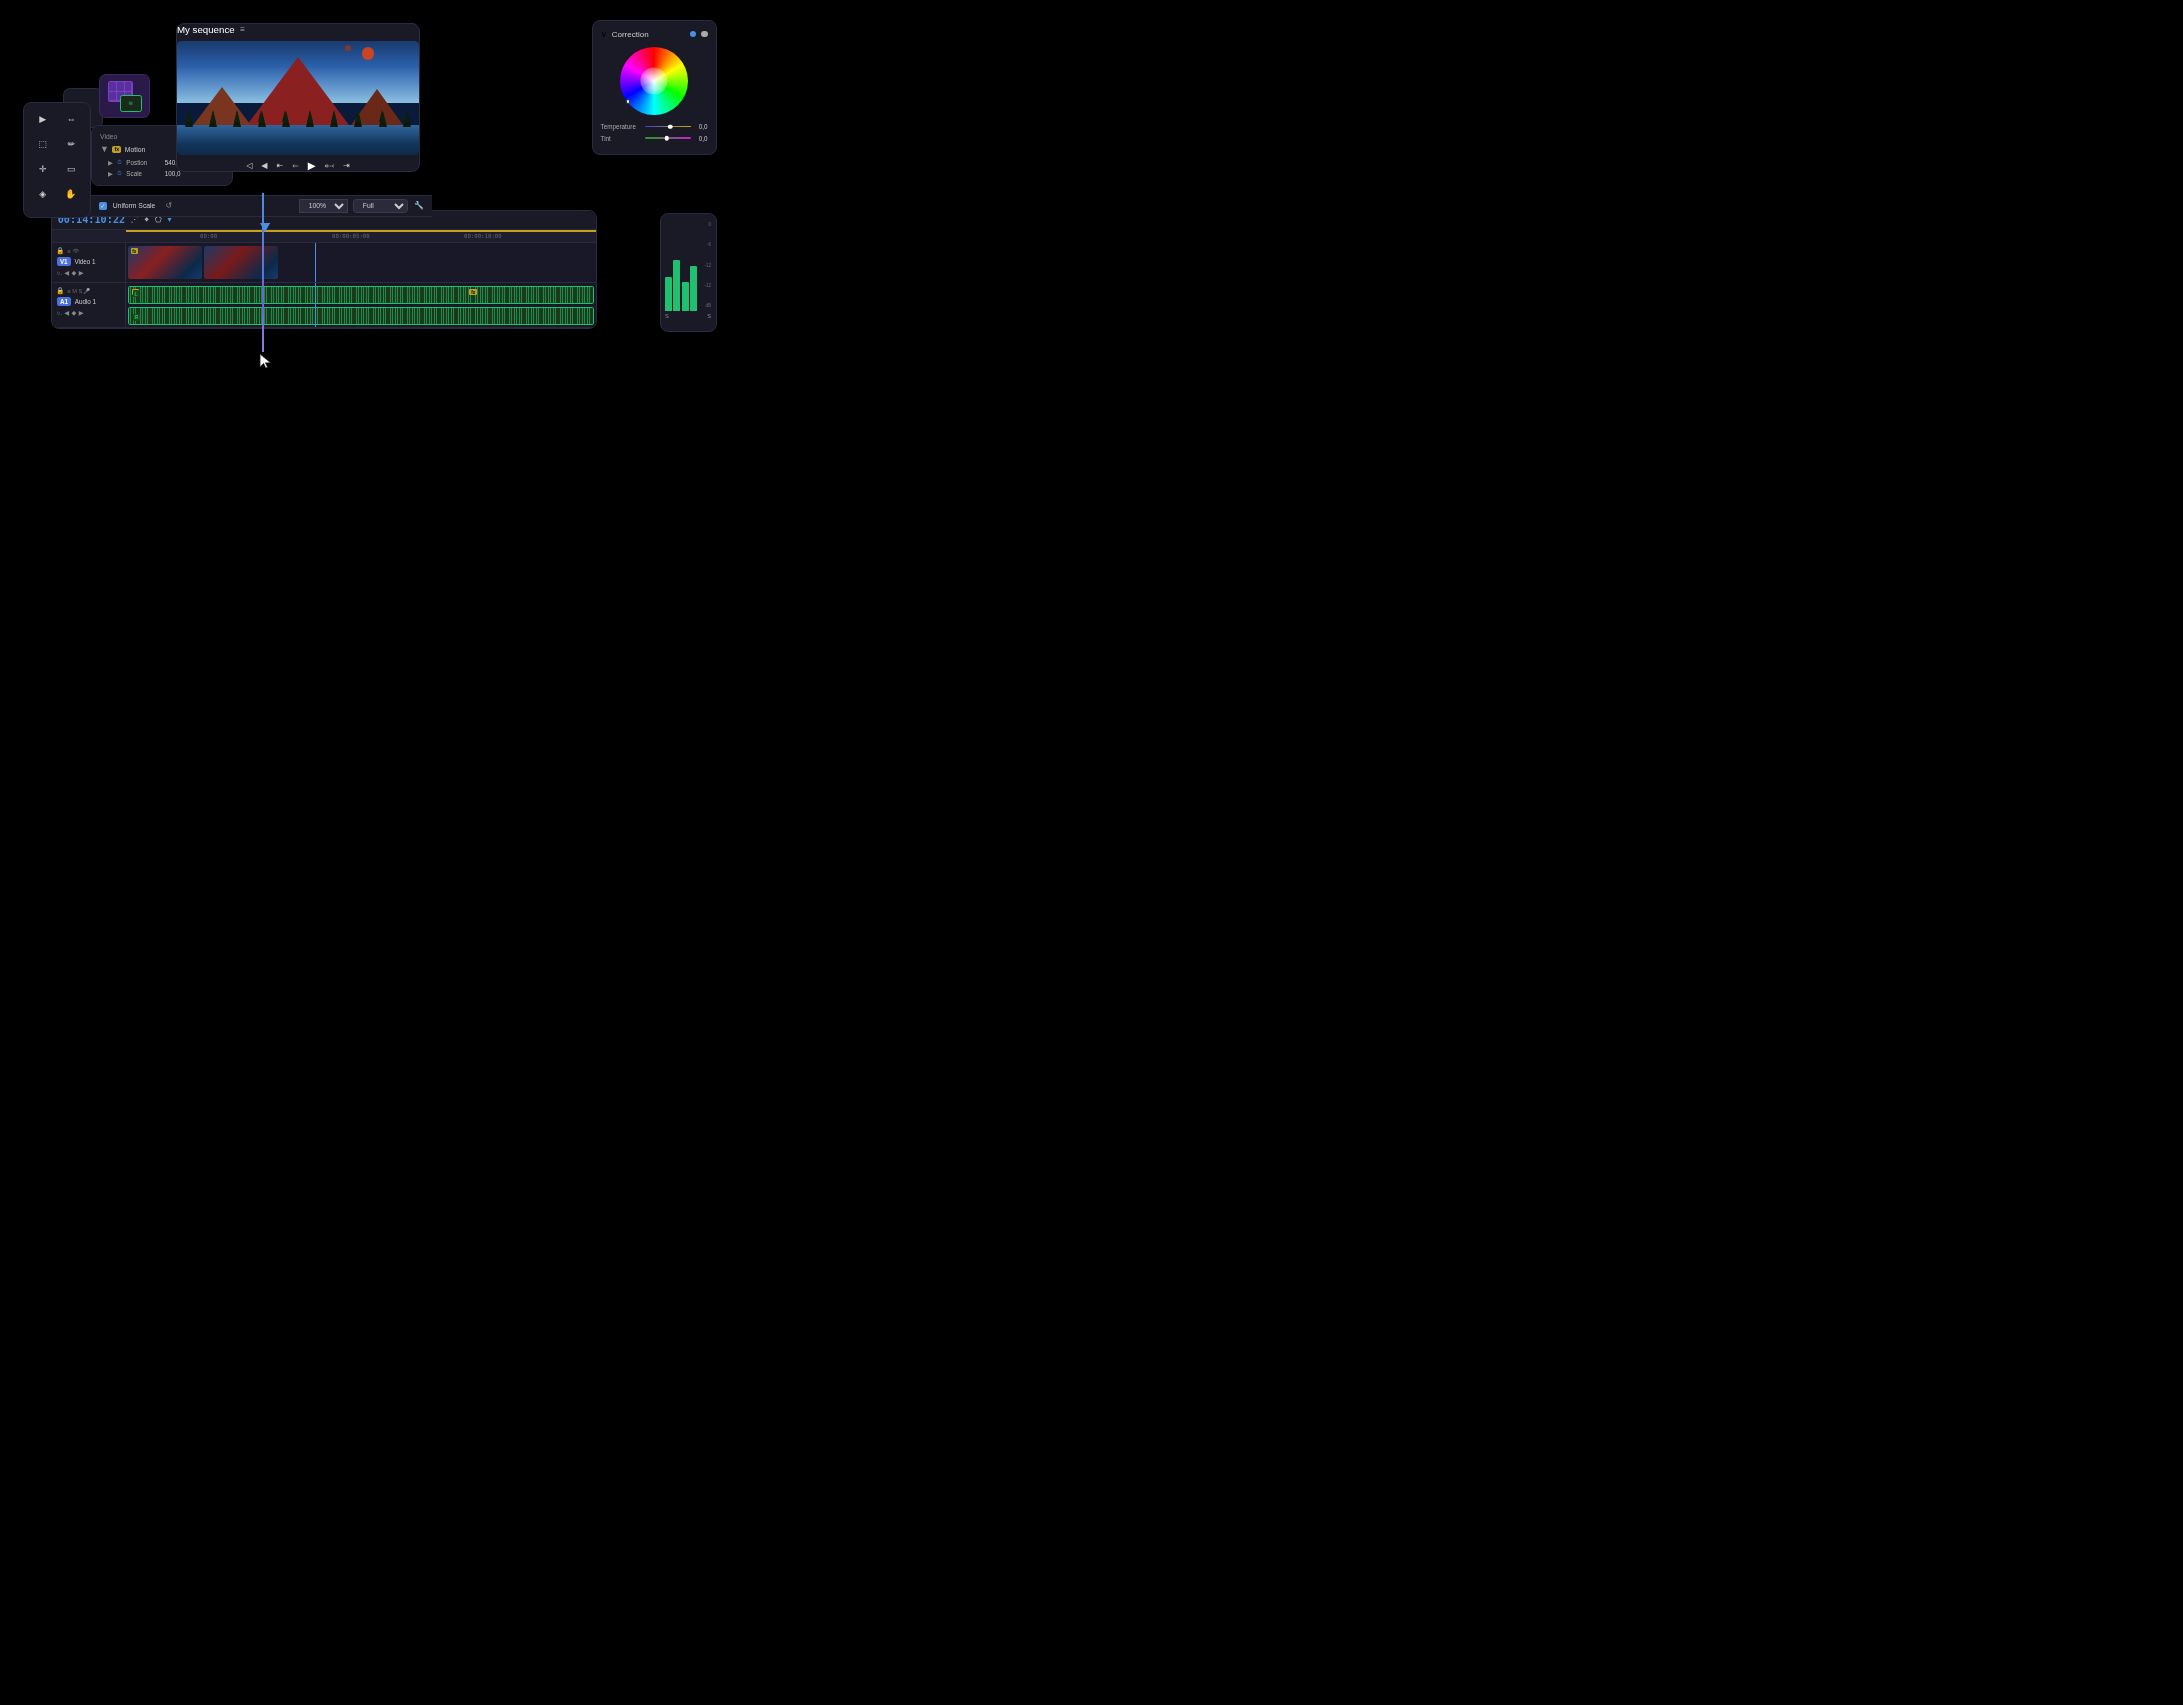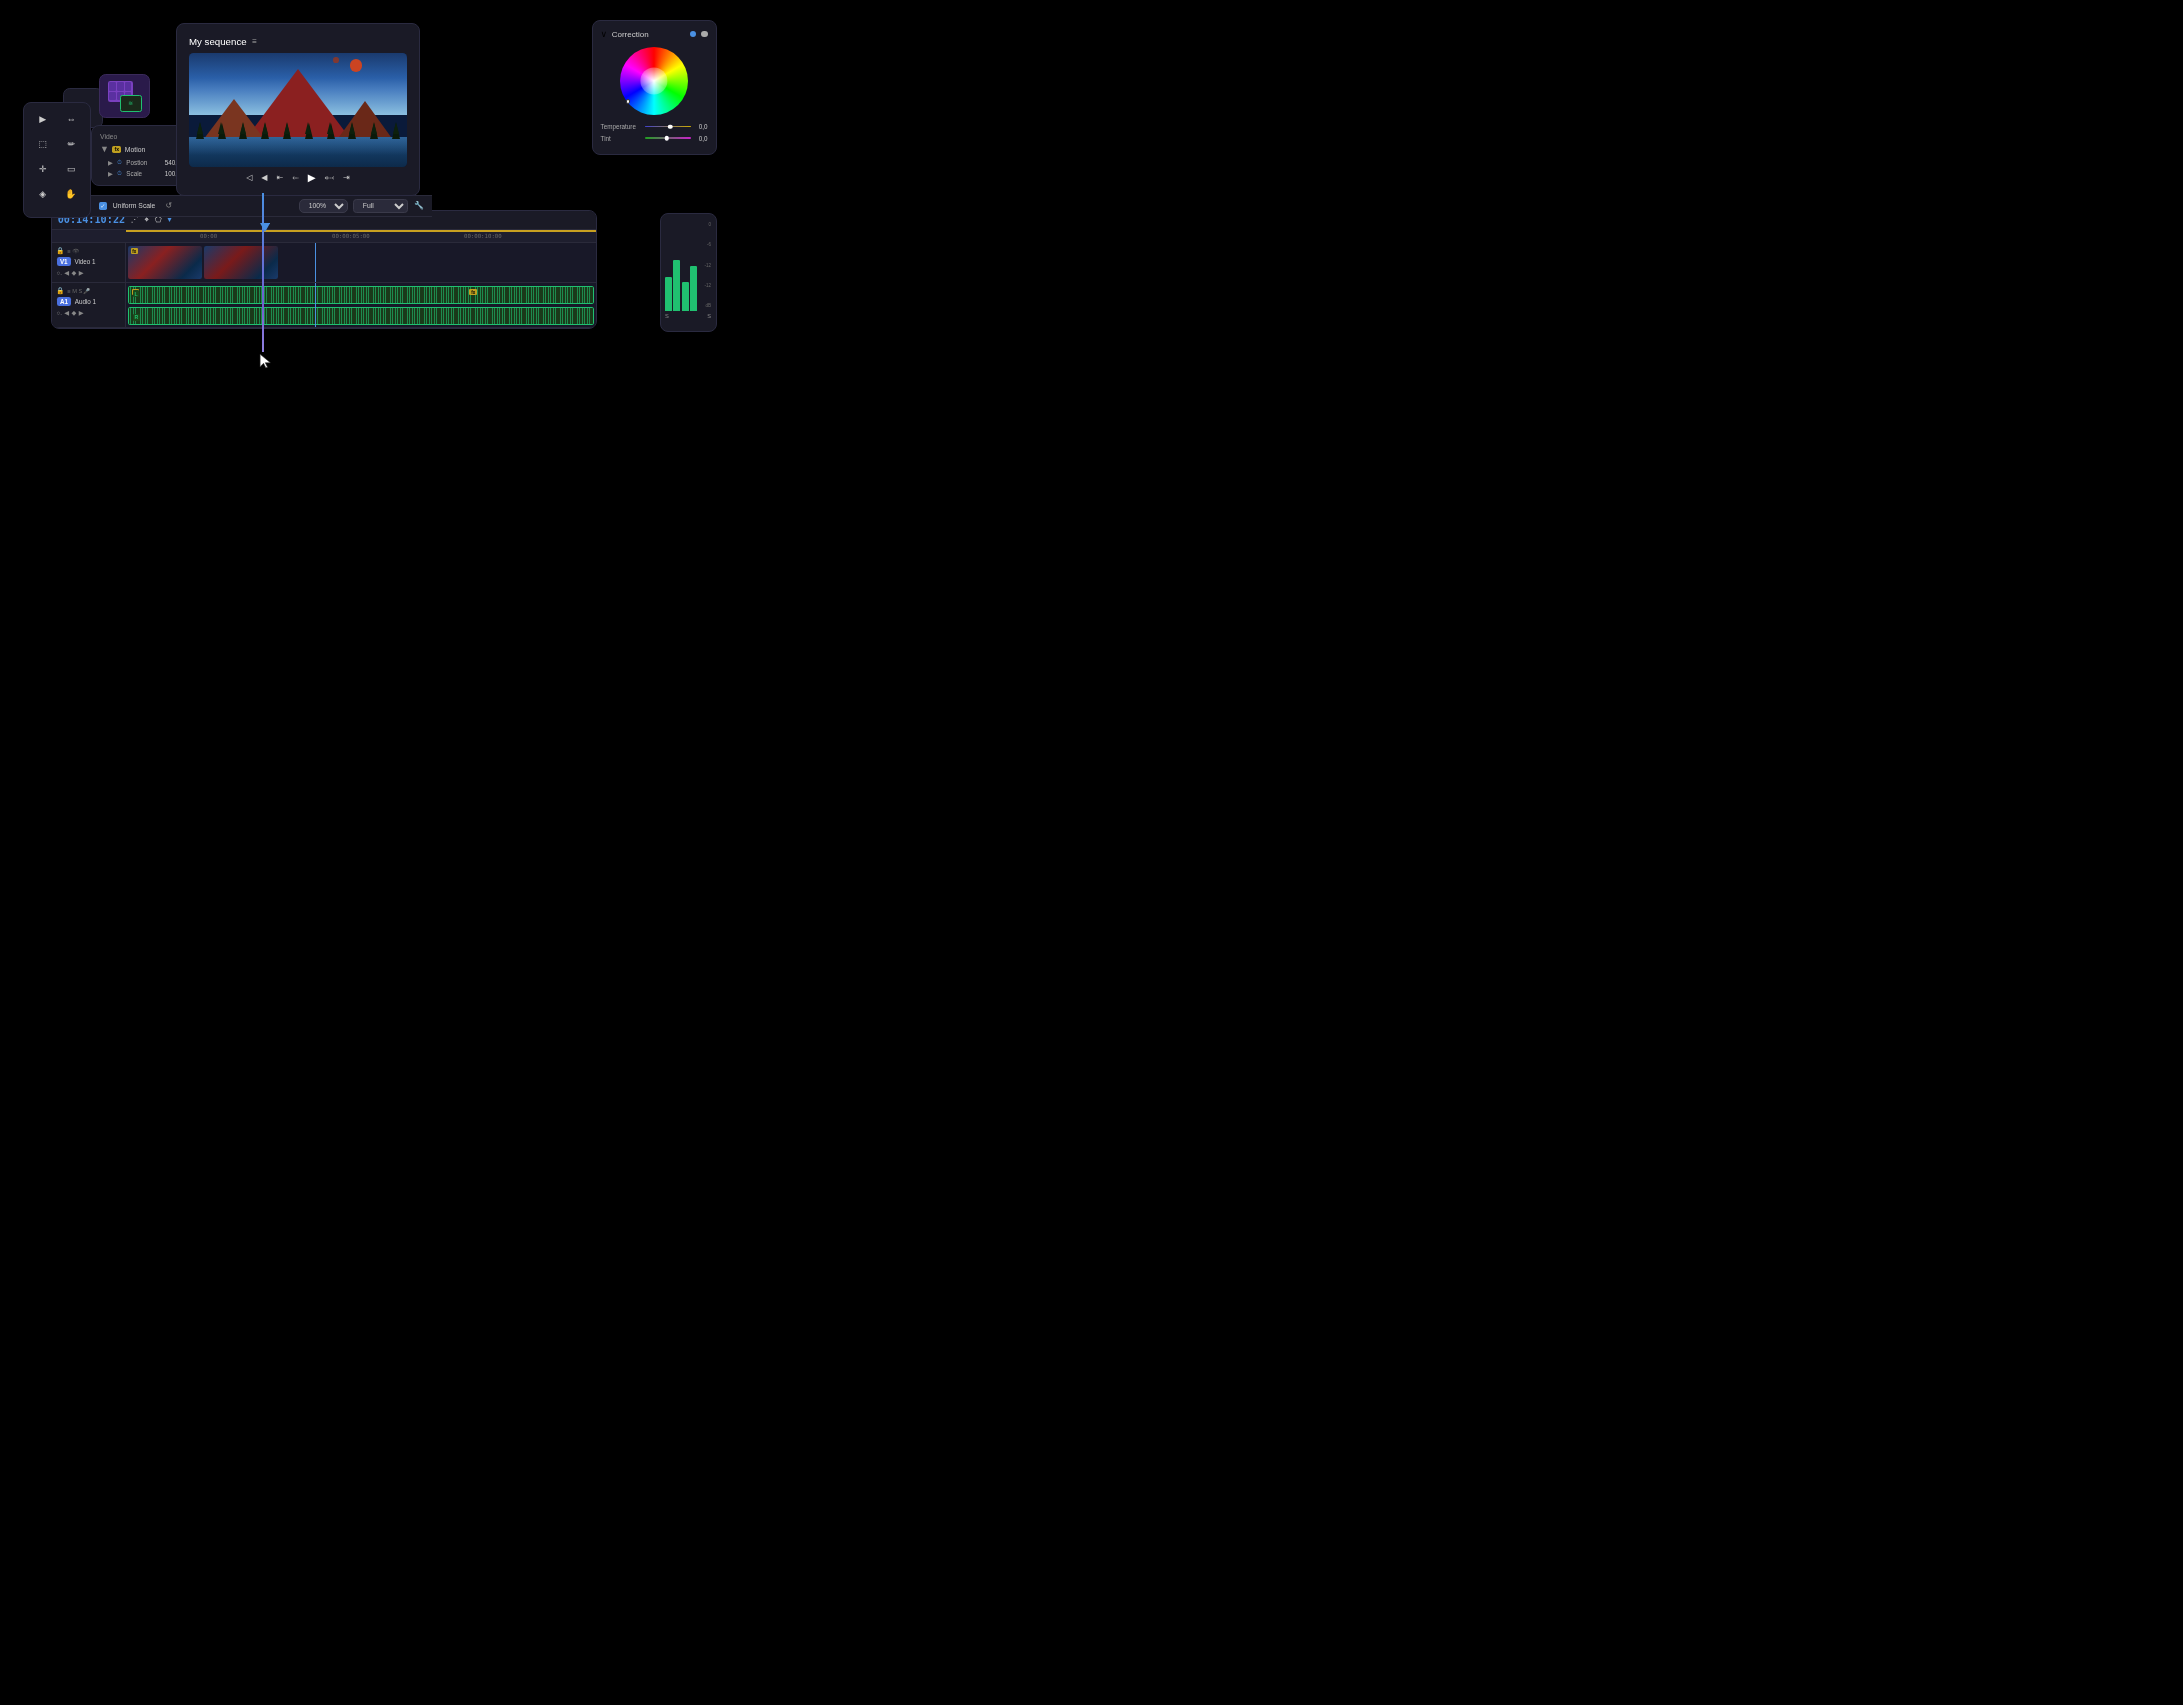--- a/index.html
+++ b/index.html
@@ -18,21 +18,21 @@
       position: absolute;
     }
 
     
     .sequence-panel {
       top: 23px;
       left: 176px;
       width: 244px;
       background: #1a1a26;
       border-radius: 8px;
-      padding: 12px;
+      padding: 0;
       z-index: 4;
       border: 0.6px solid #2a2a40;
     }
     .sequence-header {
       display: flex;
       align-items: center;
       gap: 5.7px;
       margin-bottom: 5.7px;
     }
     .sequence-title {
@@ -445,21 +445,21 @@
       font-size: 5.7px;
     }
     .uniform-label { color: #ccc; font-size: 6.8px; }
     .rotate-icon { color: #888; font-size: 8px; margin-left: 4.5px; }
     .zoom-select {
       background: #2a2a3a;
       border: 0.6px solid #3a3a4a;
       color: #ccc;
       font-size: 6.8px;
       padding: 1.1px 4.5px;
-      border-radius: 5px;
+      border-radius: 0;
       margin-left: auto;
       text-align: right;
     }
     .quality-select {
       background: #2a2a3a;
       border: 0.6px solid #3a3a4a;
       color: #ccc;
       font-size: 6.8px;
       padding: 1.1px 4.5px;
       border-radius: 3.4px;

